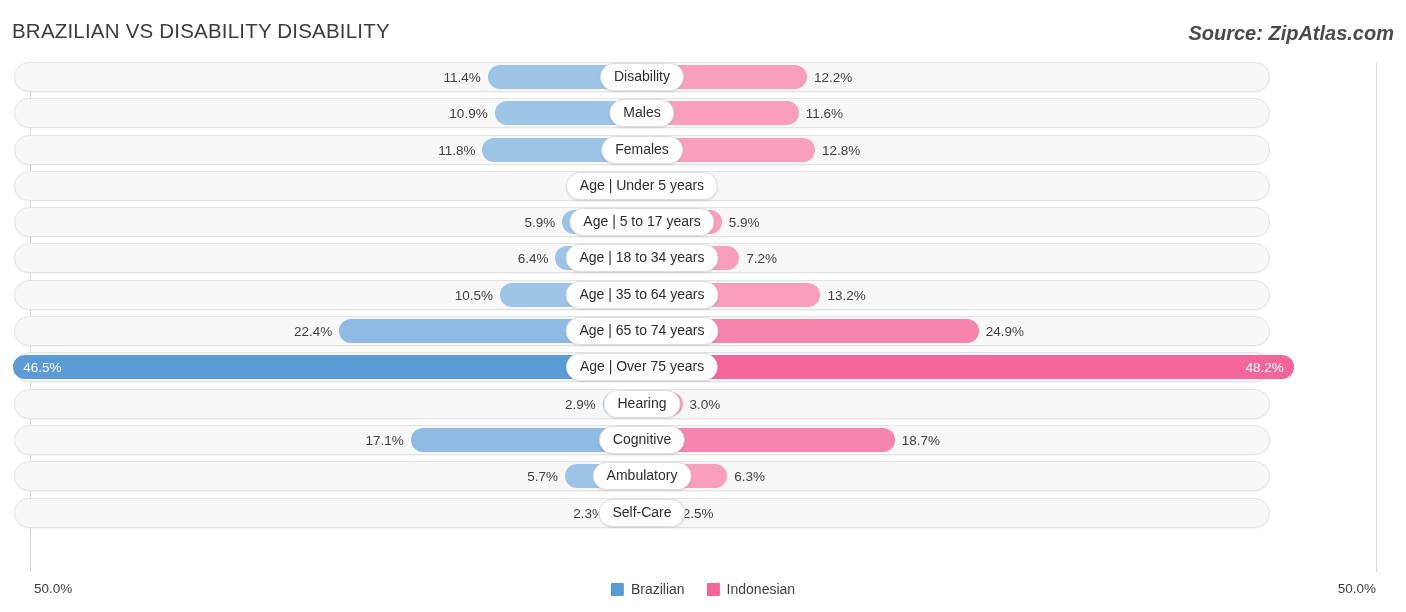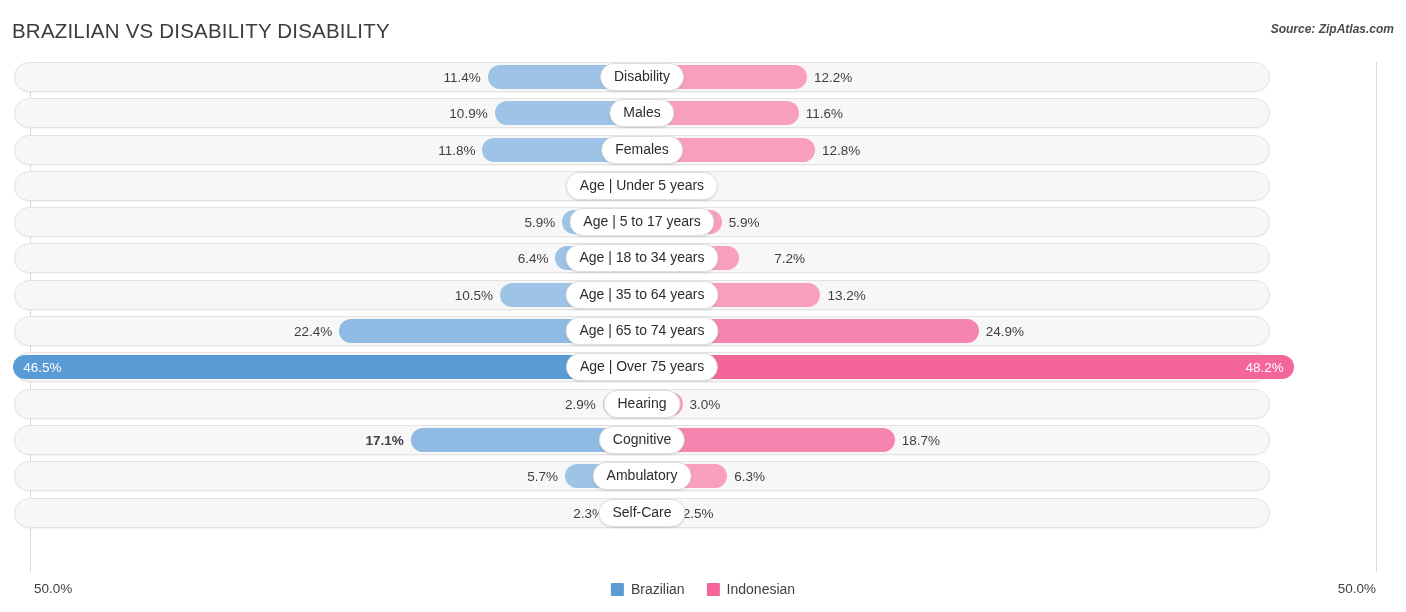--- a/index.html
+++ b/index.html
@@ -30,21 +30,21 @@
     font-size: 20.5px;
     font-weight: 400;
     letter-spacing: 0.2px;
     color: #3c3c3c;
     white-space: nowrap;
   }
   .source {
     position: absolute;
     right: 12px;
     top: 22px;
-    font-size: 12px;
+    font-size: 20px;
     font-style: italic;
     font-weight: bold;
     color: #4a4a4a;
     white-space: nowrap;
   }
 
   
   .plot {
     position: absolute;
     left: 0;
@@ -211,21 +211,21 @@
         <div class="bar left" style="width: 79.768px; background: rgb(157, 195, 230);"></div>
         <div class="bar right" style="width: 79.768px; background: rgb(247, 159, 189);"></div>
         <div class="val" style="right: calc(50% + 86.768px);">5.9%</div>
         <div class="val" style="left: calc(50% + 86.768px);">5.9%</div>
         <div class="cat">Age | 5 to 17 years</div>
       </div>
       <div class="row">
         <div class="bar left" style="width: 86.528px; background: rgb(157, 195, 230);"></div>
         <div class="bar right" style="width: 97.344px; background: rgb(247, 159, 189);"></div>
         <div class="val" style="right: calc(50% + 93.528px);">6.4%</div>
-        <div class="val" style="left: calc(50% + 104.344px); margin-left: 28px;">7.2%</div>
+        <div class="val" style="left: calc(50% + 104.344px);">7.2%</div>
         <div class="cat">Age | 18 to 34 years</div>
       </div>
       <div class="row">
         <div class="bar left" style="width: 141.96px; background: rgb(157, 195, 230);"></div>
         <div class="bar right" style="width: 178.464px; background: rgb(247, 159, 189);"></div>
         <div class="val" style="right: calc(50% + 148.96px);">10.5%</div>
         <div class="val" style="left: calc(50% + 185.464px);">13.2%</div>
         <div class="cat">Age | 35 to 64 years</div>
       </div>
       <div class="row">
@@ -245,21 +245,21 @@
       <div class="row">
         <div class="bar left" style="width: 39.208px; background: rgb(157, 195, 230);"></div>
         <div class="bar right" style="width: 40.56px; background: rgb(247, 159, 189);"></div>
         <div class="val" style="right: calc(50% + 46.208px);">2.9%</div>
         <div class="val" style="left: calc(50% + 47.56px);">3.0%</div>
         <div class="cat">Hearing</div>
       </div>
       <div class="row">
         <div class="bar left" style="width: 231.192px; background: rgb(143, 186, 228);"></div>
         <div class="bar right" style="width: 252.824px; background: rgb(245, 133, 174);"></div>
-        <div class="val" style="right: calc(50% + 238.192px); font-weight: bold;">17.1%</div>
+        <div class="val" style="right: calc(50% + 238.192px);">17.1%</div>
         <div class="val" style="left: calc(50% + 259.824px);">18.7%</div>
         <div class="cat">Cognitive</div>
       </div>
       <div class="row">
         <div class="bar left" style="width: 77.064px; background: rgb(157, 195, 230);"></div>
         <div class="bar right" style="width: 85.176px; background: rgb(247, 159, 189);"></div>
         <div class="val" style="right: calc(50% + 84.064px);">5.7%</div>
         <div class="val" style="left: calc(50% + 92.176px);">6.3%</div>
         <div class="cat">Ambulatory</div>
       </div>

